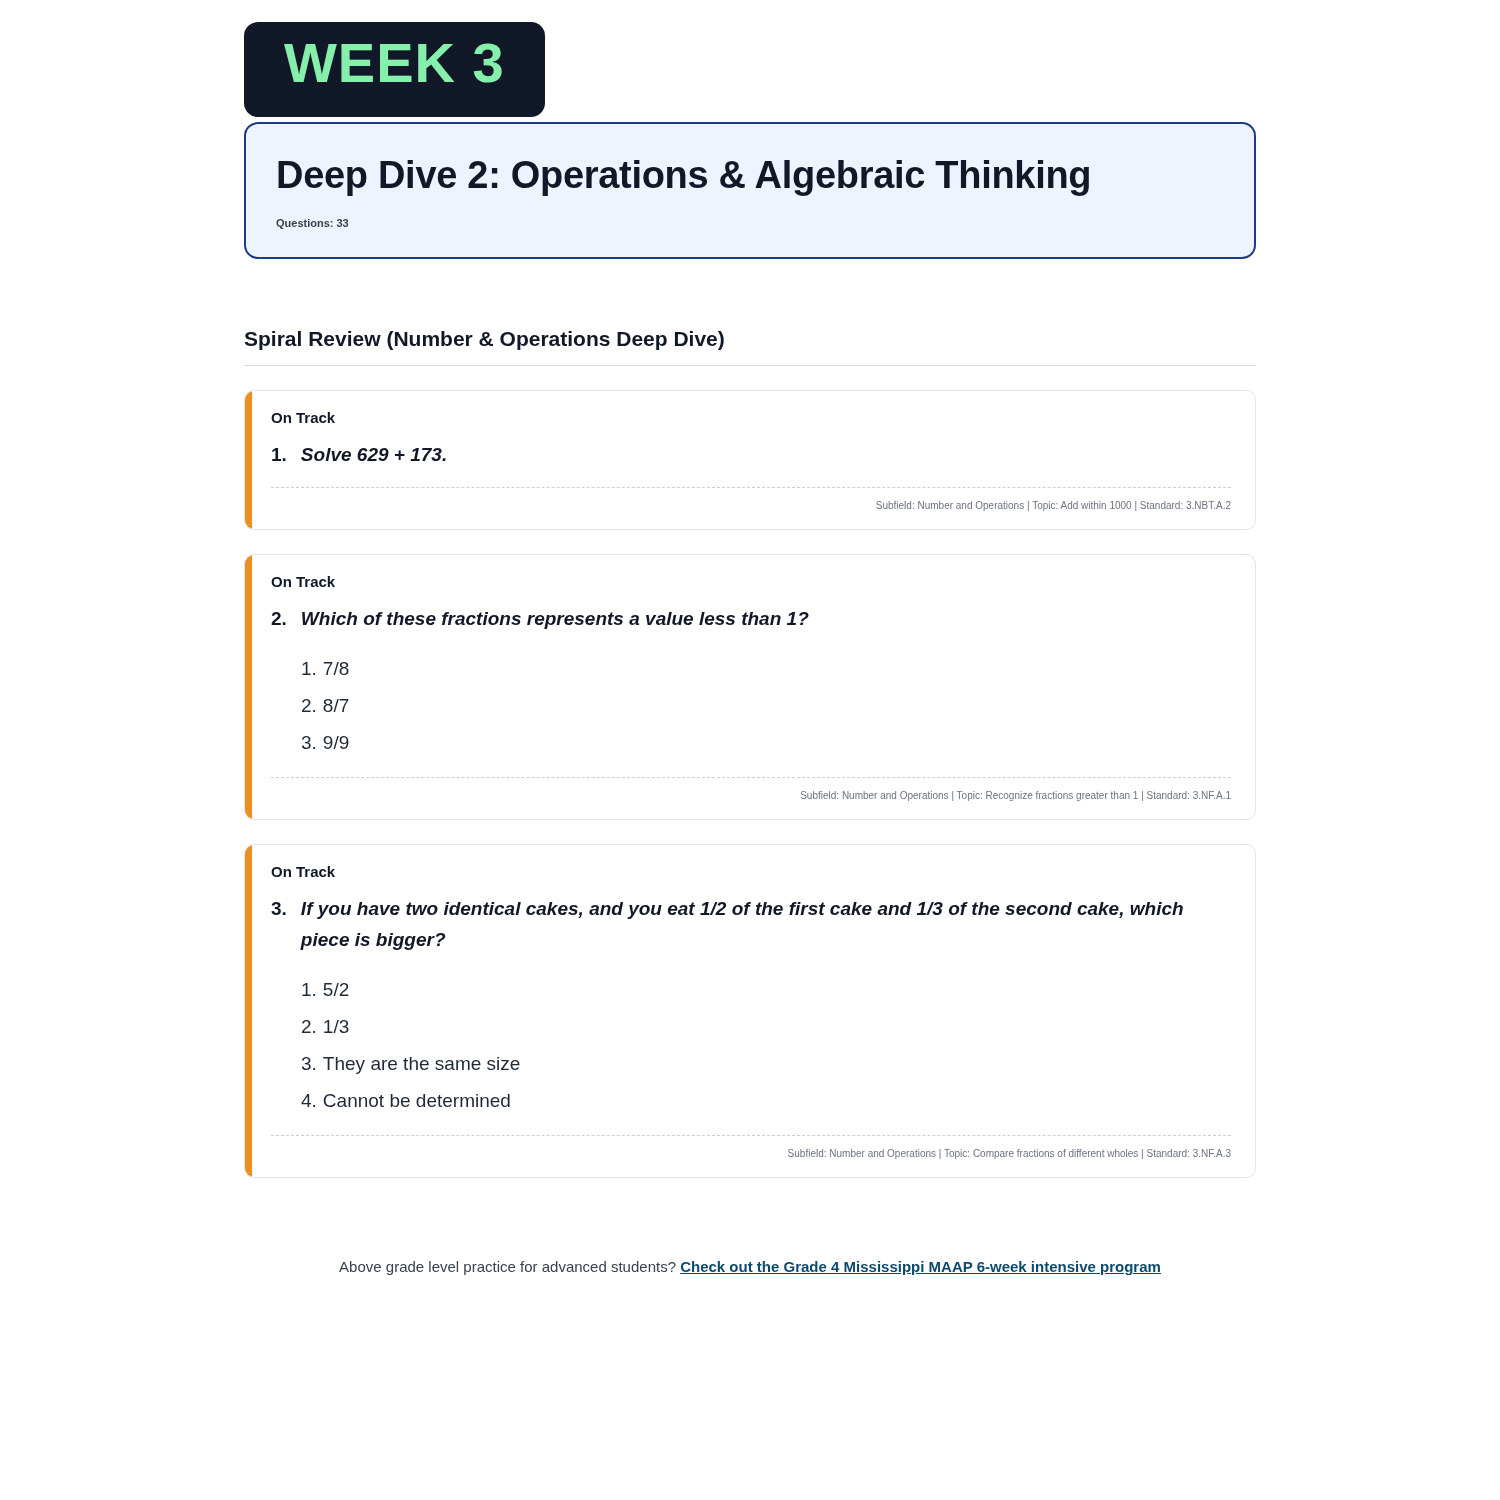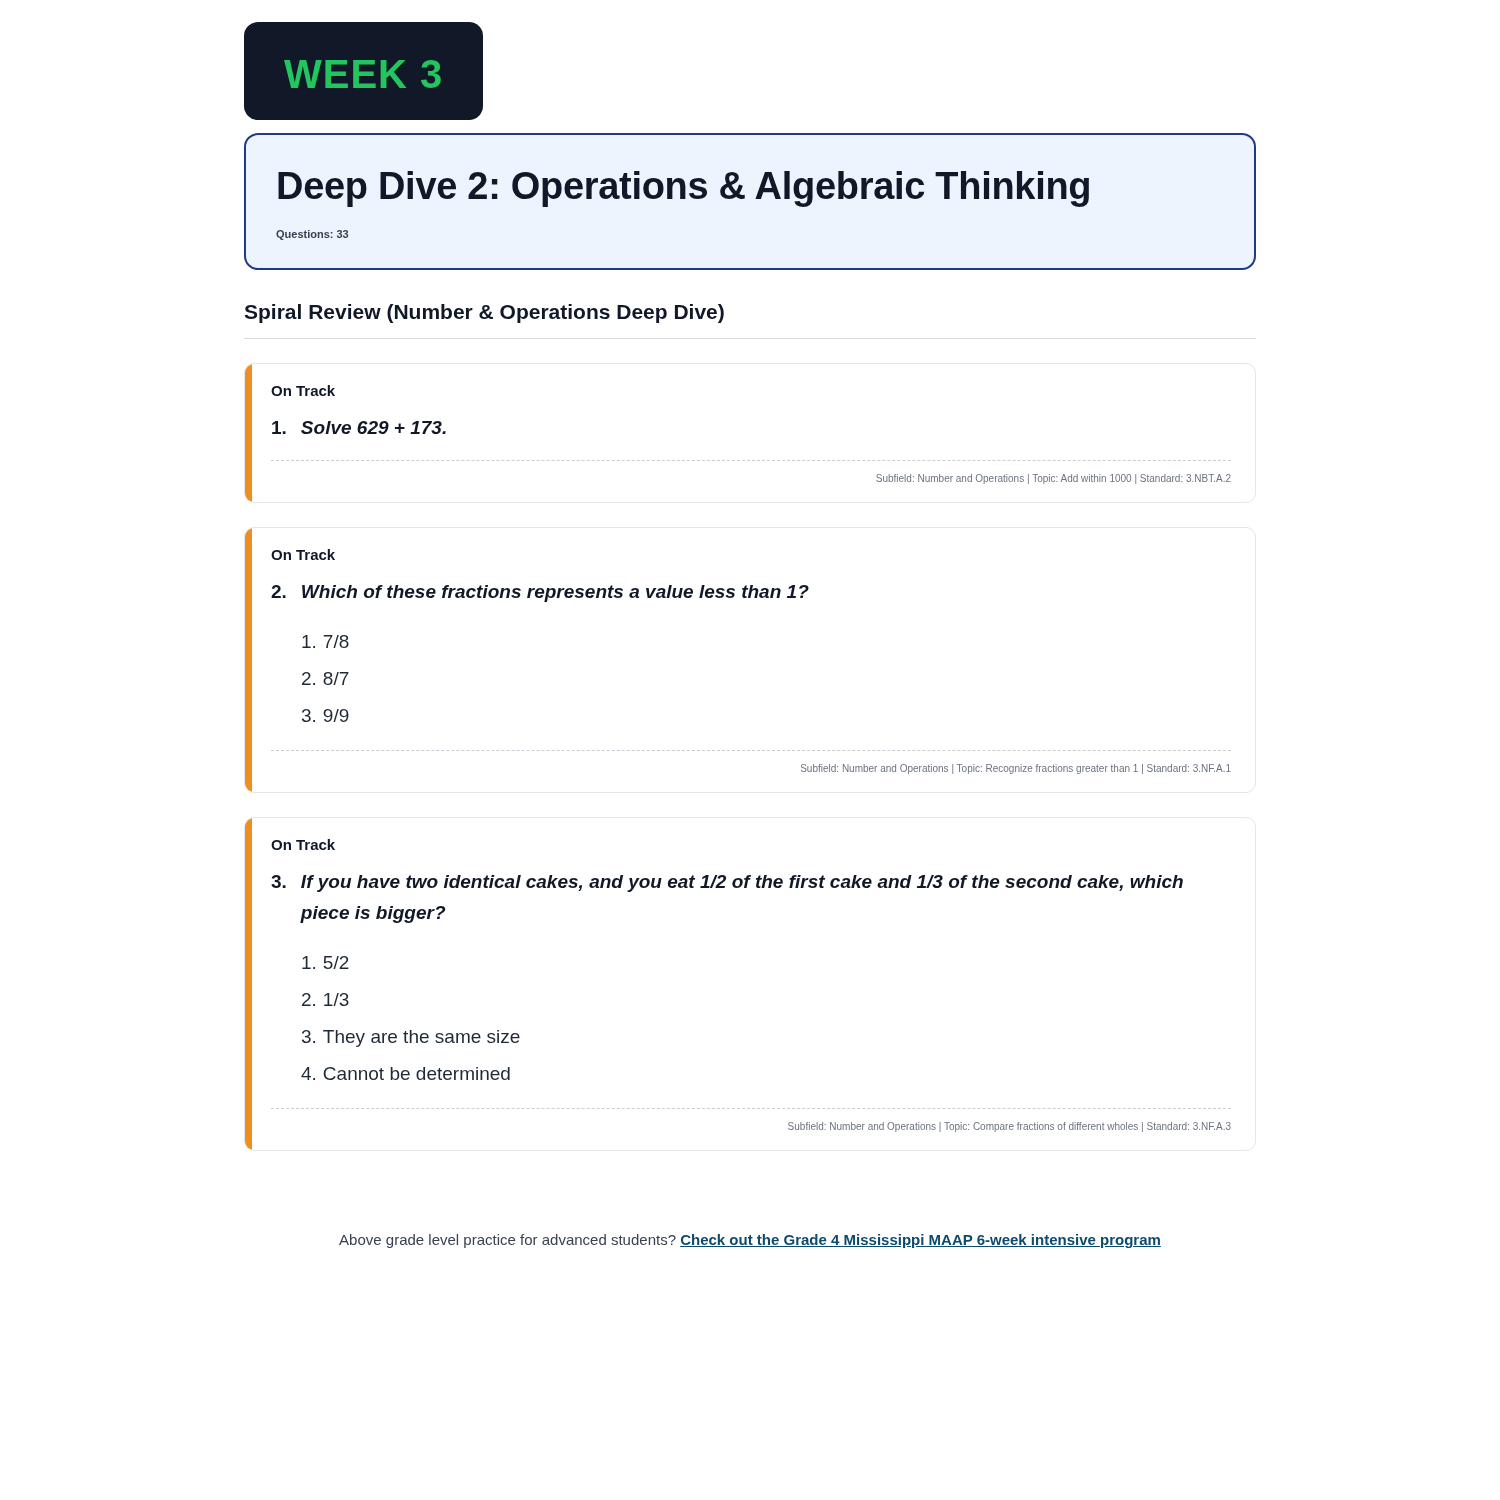--- a/index.html
+++ b/index.html
@@ -24,32 +24,32 @@
   .content {
     margin: 0 auto;
     width: 1012px;
     padding-top: 22px;
   }
 
   
   .week-badge {
     display: inline-block;
     background: #111827;
-    color: #22c55e;
-    font-size: 40px;
+    color: #86efac;
+    font-size: 56px;
     font-weight: bold;
     letter-spacing: 1px;
-    padding: 32px 40px 26px 40px;
+    padding: 13px 40px 26px 40px;
     border-radius: 14px;
     line-height: 1;
   }
 
   
   .title-card {
-    margin-top: 13px;
+    margin-top: 5px;
     border: 2px solid #1e3a8a;
     background: #eef4fe;
     border-radius: 14px;
     padding: 26px 30px 28px 30px;
     box-sizing: border-box;
   }
   .title-card h1 {
     margin: 0;
     font-size: 38px;
     line-height: 1.35;
@@ -59,21 +59,21 @@
   }
   .title-card .meta {
     margin-top: 16px;
     font-size: 11px;
     font-weight: bold;
     color: #374151;
   }
 
   
   .section-heading {
-    margin-top: 30px;
+    margin-top: 68px;
     font-size: 21px;
     font-weight: bold;
     color: #111827;
     padding-bottom: 14px;
     border-bottom: 1px solid #d7dbe0;
   }
 
   
   .question-card {
     position: relative;

